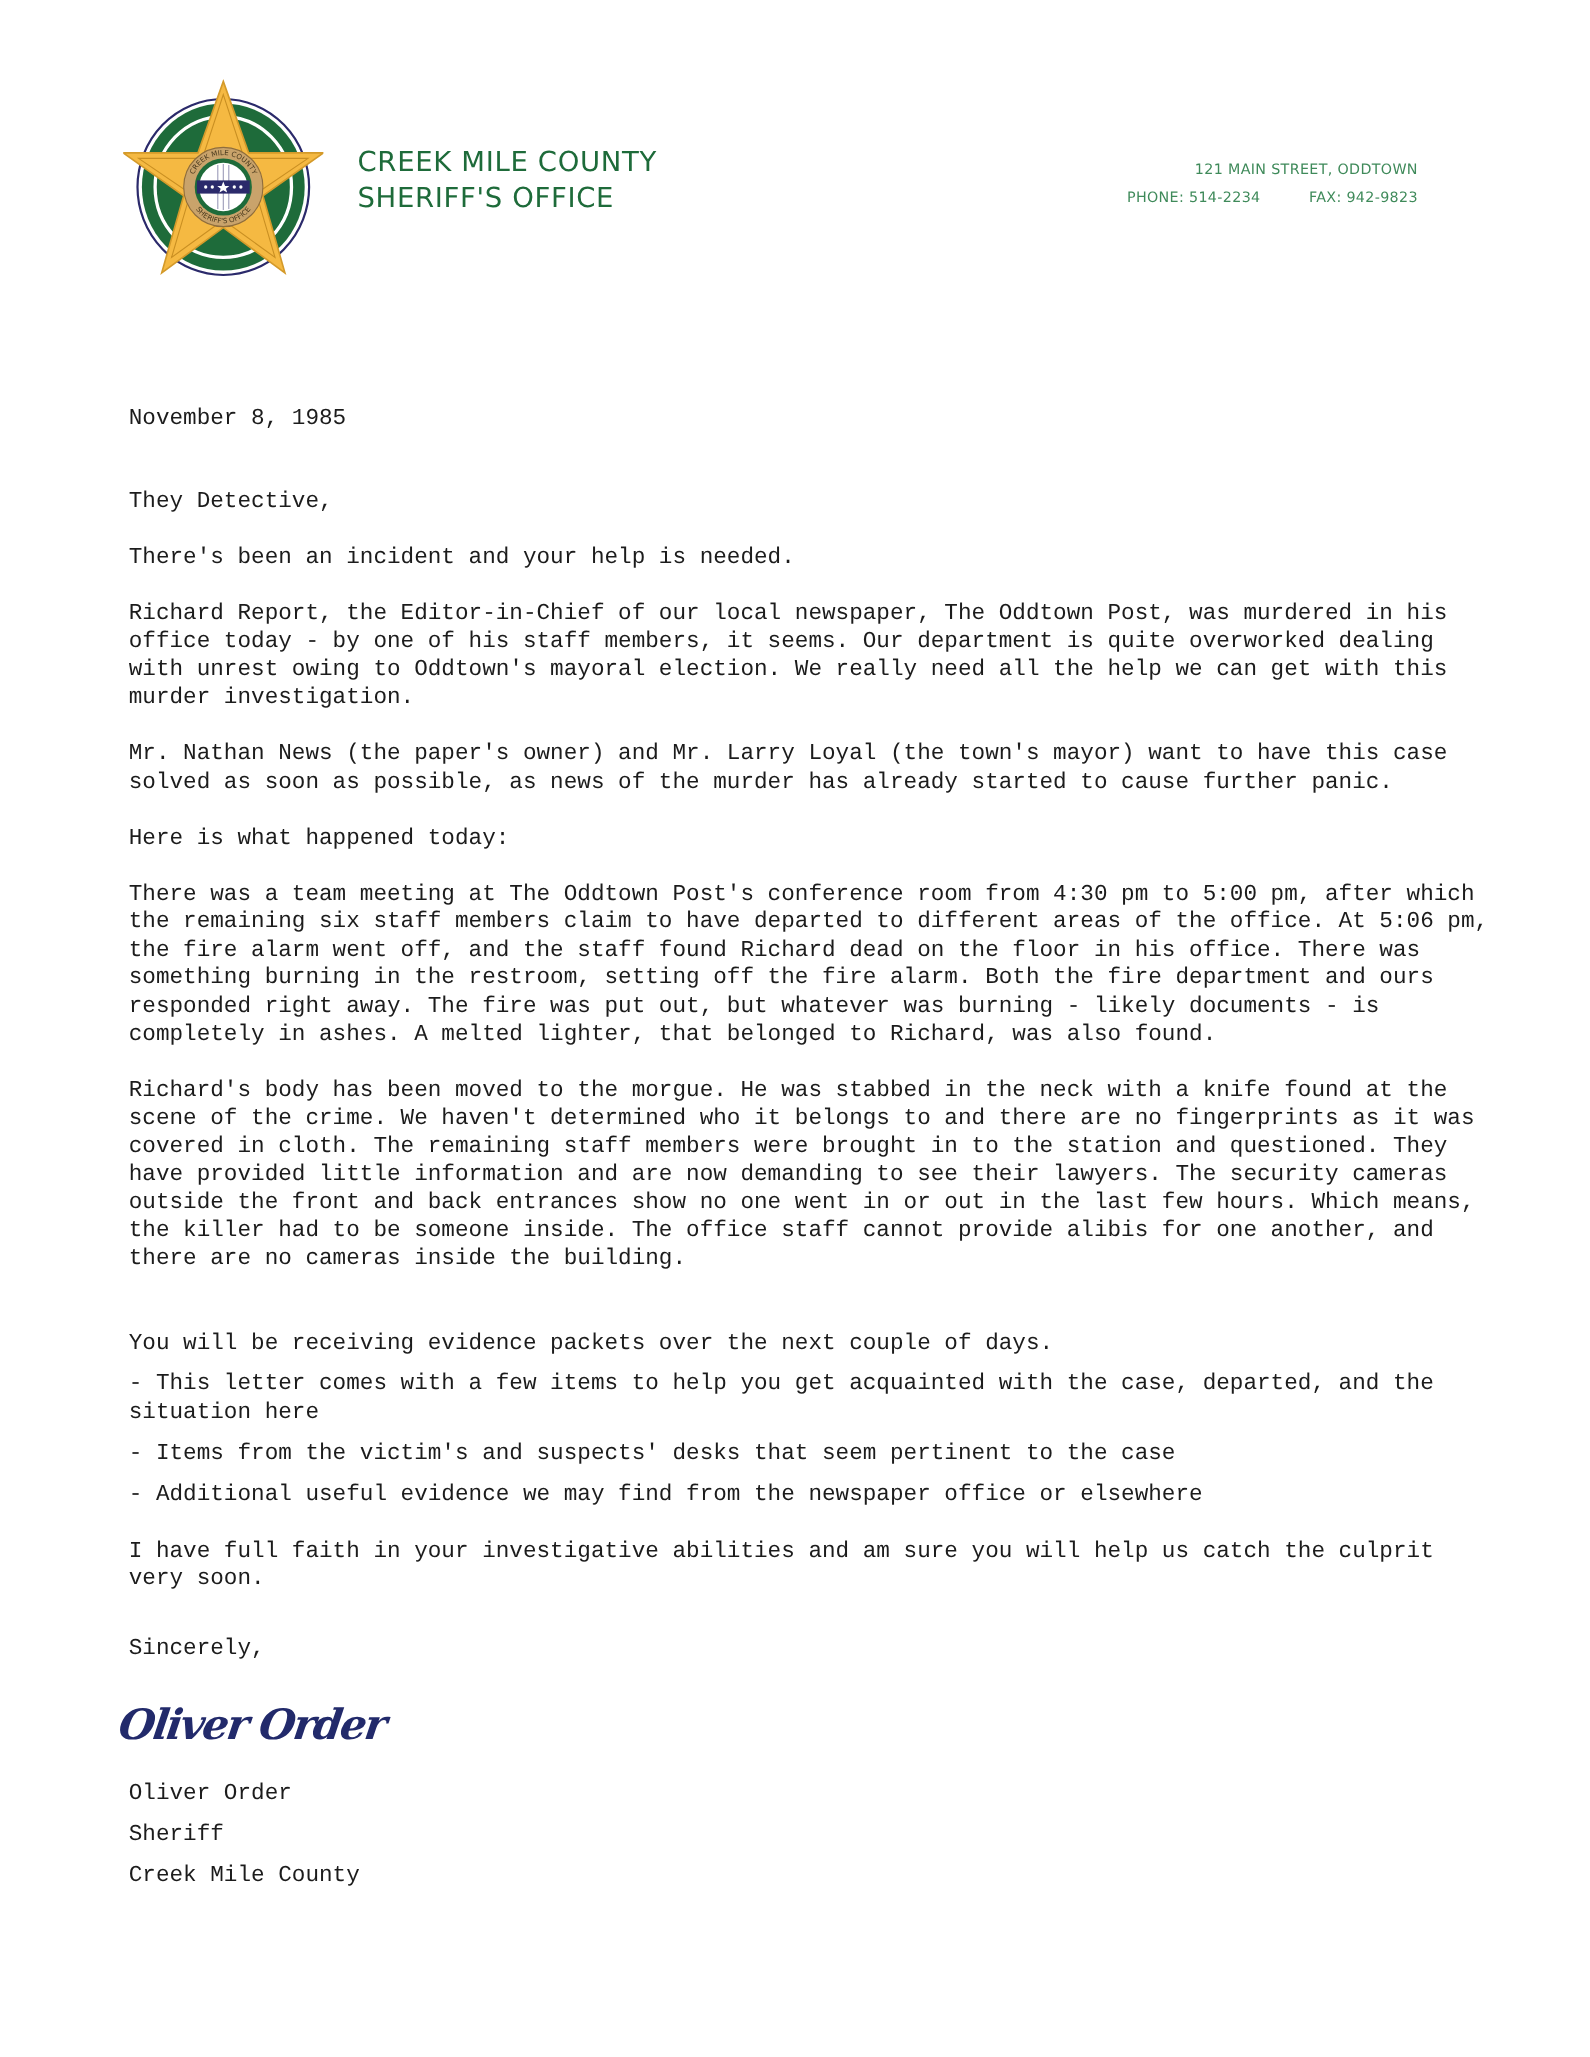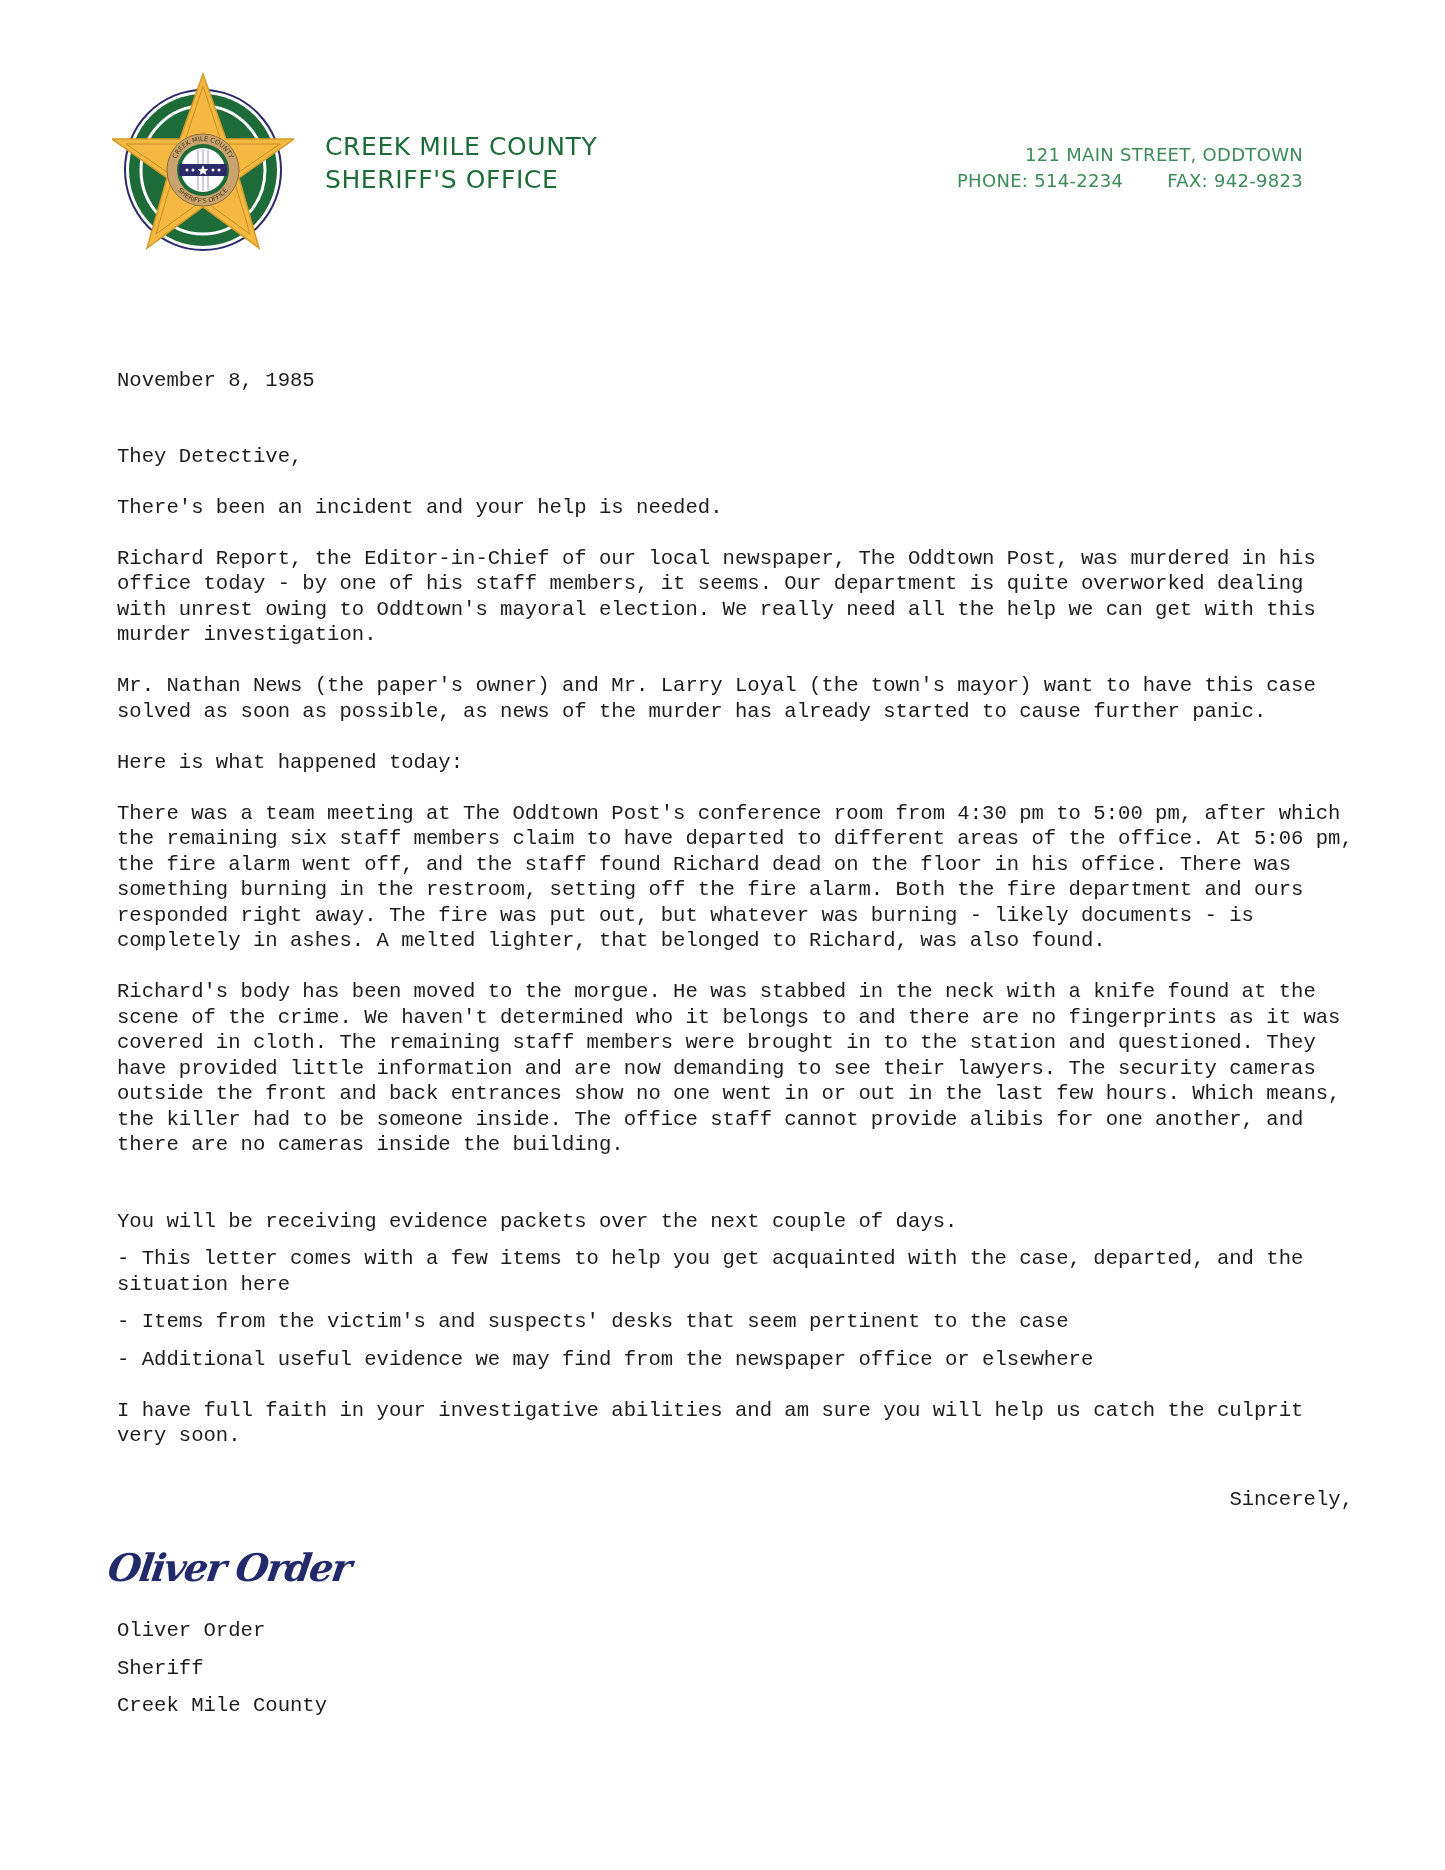--- a/index.html
+++ b/index.html
@@ -1,29 +1,29 @@
 <!DOCTYPE html>
 <html><head>
 <meta charset="utf-8">
 <style>
   html, body { margin: 0; padding: 0; background: #ffffff; }
   body { width: 1445px; height: 1870px; position: relative; overflow: hidden; }
   .logo { position: absolute; left: 112px; top: 72px; width: 182px; height: 182px; }
   .org-title { position: absolute; left: 325px; top: 130px; font-family: "DejaVu Sans", sans-serif; color: #1e6b3a; font-size: 25px; line-height: 33px; letter-spacing: 0.6px; }
   .org-title div { white-space: nowrap; }
-  .contact { position: absolute; right: 142px; top: 142px; font-family: "DejaVu Sans", sans-serif; color: #3f8a5a; font-size: 18px; text-align: right; line-height: 26px; letter-spacing: 0.3px; }
+  .contact { position: absolute; right: 156px; top: 142px; font-family: "DejaVu Sans", sans-serif; color: #3f8a5a; font-size: 13px; text-align: right; line-height: 26px; letter-spacing: 0.3px; }
   .contact .row { white-space: nowrap; }
   .contact .gap { display: inline-block; width: 44px; }
   .letter { position: absolute; left: 105px; top: 356px; width: 1260px; font-family: "Liberation Mono", "DejaVu Sans Mono", monospace; font-size: 20.6px; line-height: 25.5px; color: #1c1c1c; }
   .letter p { margin: 12px; white-space: normal; }
   .date { }
   .greeting { margin-top: 50px !important; }
   .sp { margin-top: 25.5px !important; }
   .sp2 { margin-top: 51px !important; }
-  .sig-block { margin-top: 38px !important; text-align: right; }
+  .sig-block { margin-top: 38px !important; }
   .signature { font-family: "DejaVu Serif", serif; font-style: italic; font-weight: bold; color: #222a6b; font-size: 38px; line-height: 48px; letter-spacing: -2px; transform: skewX(-8deg); transform-origin: left bottom; display: inline-block; margin-top: 20px; margin-bottom: 14px; }
 </style>
 </head>
 <body>
 
 <div class="logo">
   <svg width="182" height="182" viewBox="0 0 182 182">
     <ellipse cx="91" cy="98" rx="78" ry="80" fill="#ffffff" stroke="#2b2a6b" stroke-width="2"></ellipse>
     <ellipse cx="91" cy="98" rx="74" ry="76" fill="#1e6b3a"></ellipse>
     <ellipse cx="91" cy="98" rx="62" ry="64" fill="none" stroke="#ffffff" stroke-width="3"></ellipse>

